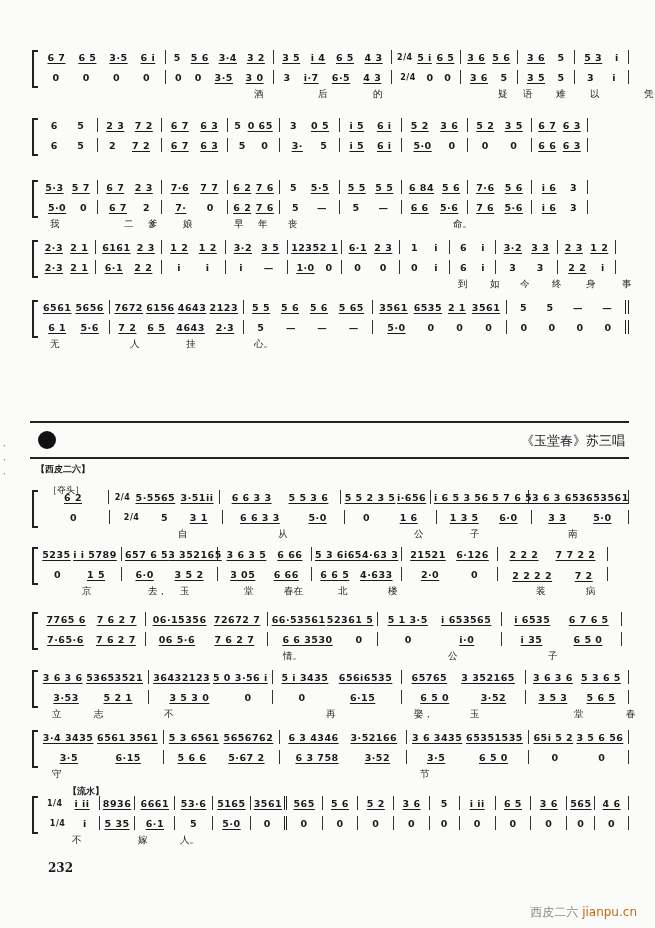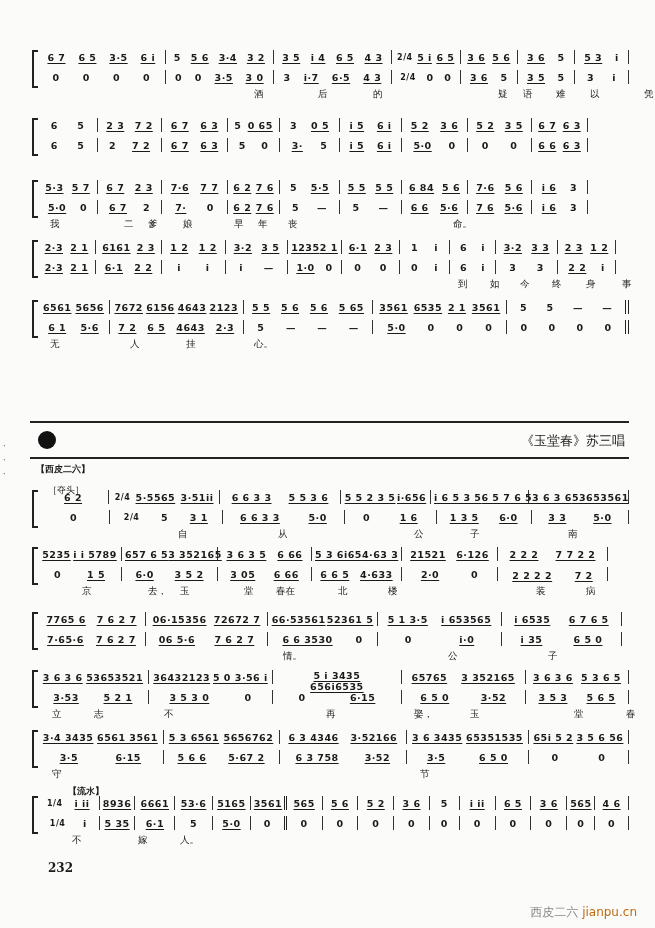--- a/index.html
+++ b/index.html
@@ -599,21 +599,21 @@
         <div class="measure" style="width: 110px; align-items: flex-end;">
           <span>2 2 2 2</span>
           <span>7 2</span>
         </div>
       </div>
       <div class="lyrics" style="top: 38px;">
         <span class="lyr" style="left: 44px;">京</span>
         <span class="lyr" style="left: 110px;">去，</span>
         <span class="lyr" style="left: 142px;">玉</span>
         <span class="lyr" style="left: 206px;">堂</span>
-        <span class="lyr" style="left: 238px;">春在</span>
+        <span class="lyr" style="left: 246px;">春在</span>
         <span class="lyr" style="left: 300px;">北</span>
         <span class="lyr" style="left: 350px;">楼</span>
         <span class="lyr" style="left: 498px;">装</span>
         <span class="lyr" style="left: 548px;">病</span>
       </div>
     </div>
     <div class="system" style="top: 612px; height: 48px;">
       <div class="brace" style="top: 0px; height: 34px;"></div>
       <div class="row" style="top: 0px;">
         <div class="measure" style="width: 108px;">
@@ -669,21 +669,21 @@
       <div class="brace" style="top: 0px; height: 34px;"></div>
       <div class="row" style="top: 0px;">
         <div class="measure" style="width: 114px;">
           <span>3 6 3 6</span>
           <span>53653521</span>
         </div>
         <div class="measure" style="width: 128px;">
           <span>36432123</span>
           <span>5 0 3·56 i</span>
         </div>
-        <div class="measure" style="width: 132px; flex-direction: column;">
+        <div class="measure" style="width: 132px;">
           <span>5 i 3435</span>
           <span>656i6535</span>
         </div>
         <div class="measure" style="width: 128px;">
           <span>65765</span>
           <span>3 352165</span>
         </div>
         <div class="measure" style="width: 106px;">
           <span>3 6 3 6</span>
           <span>5 3 6 5</span>

